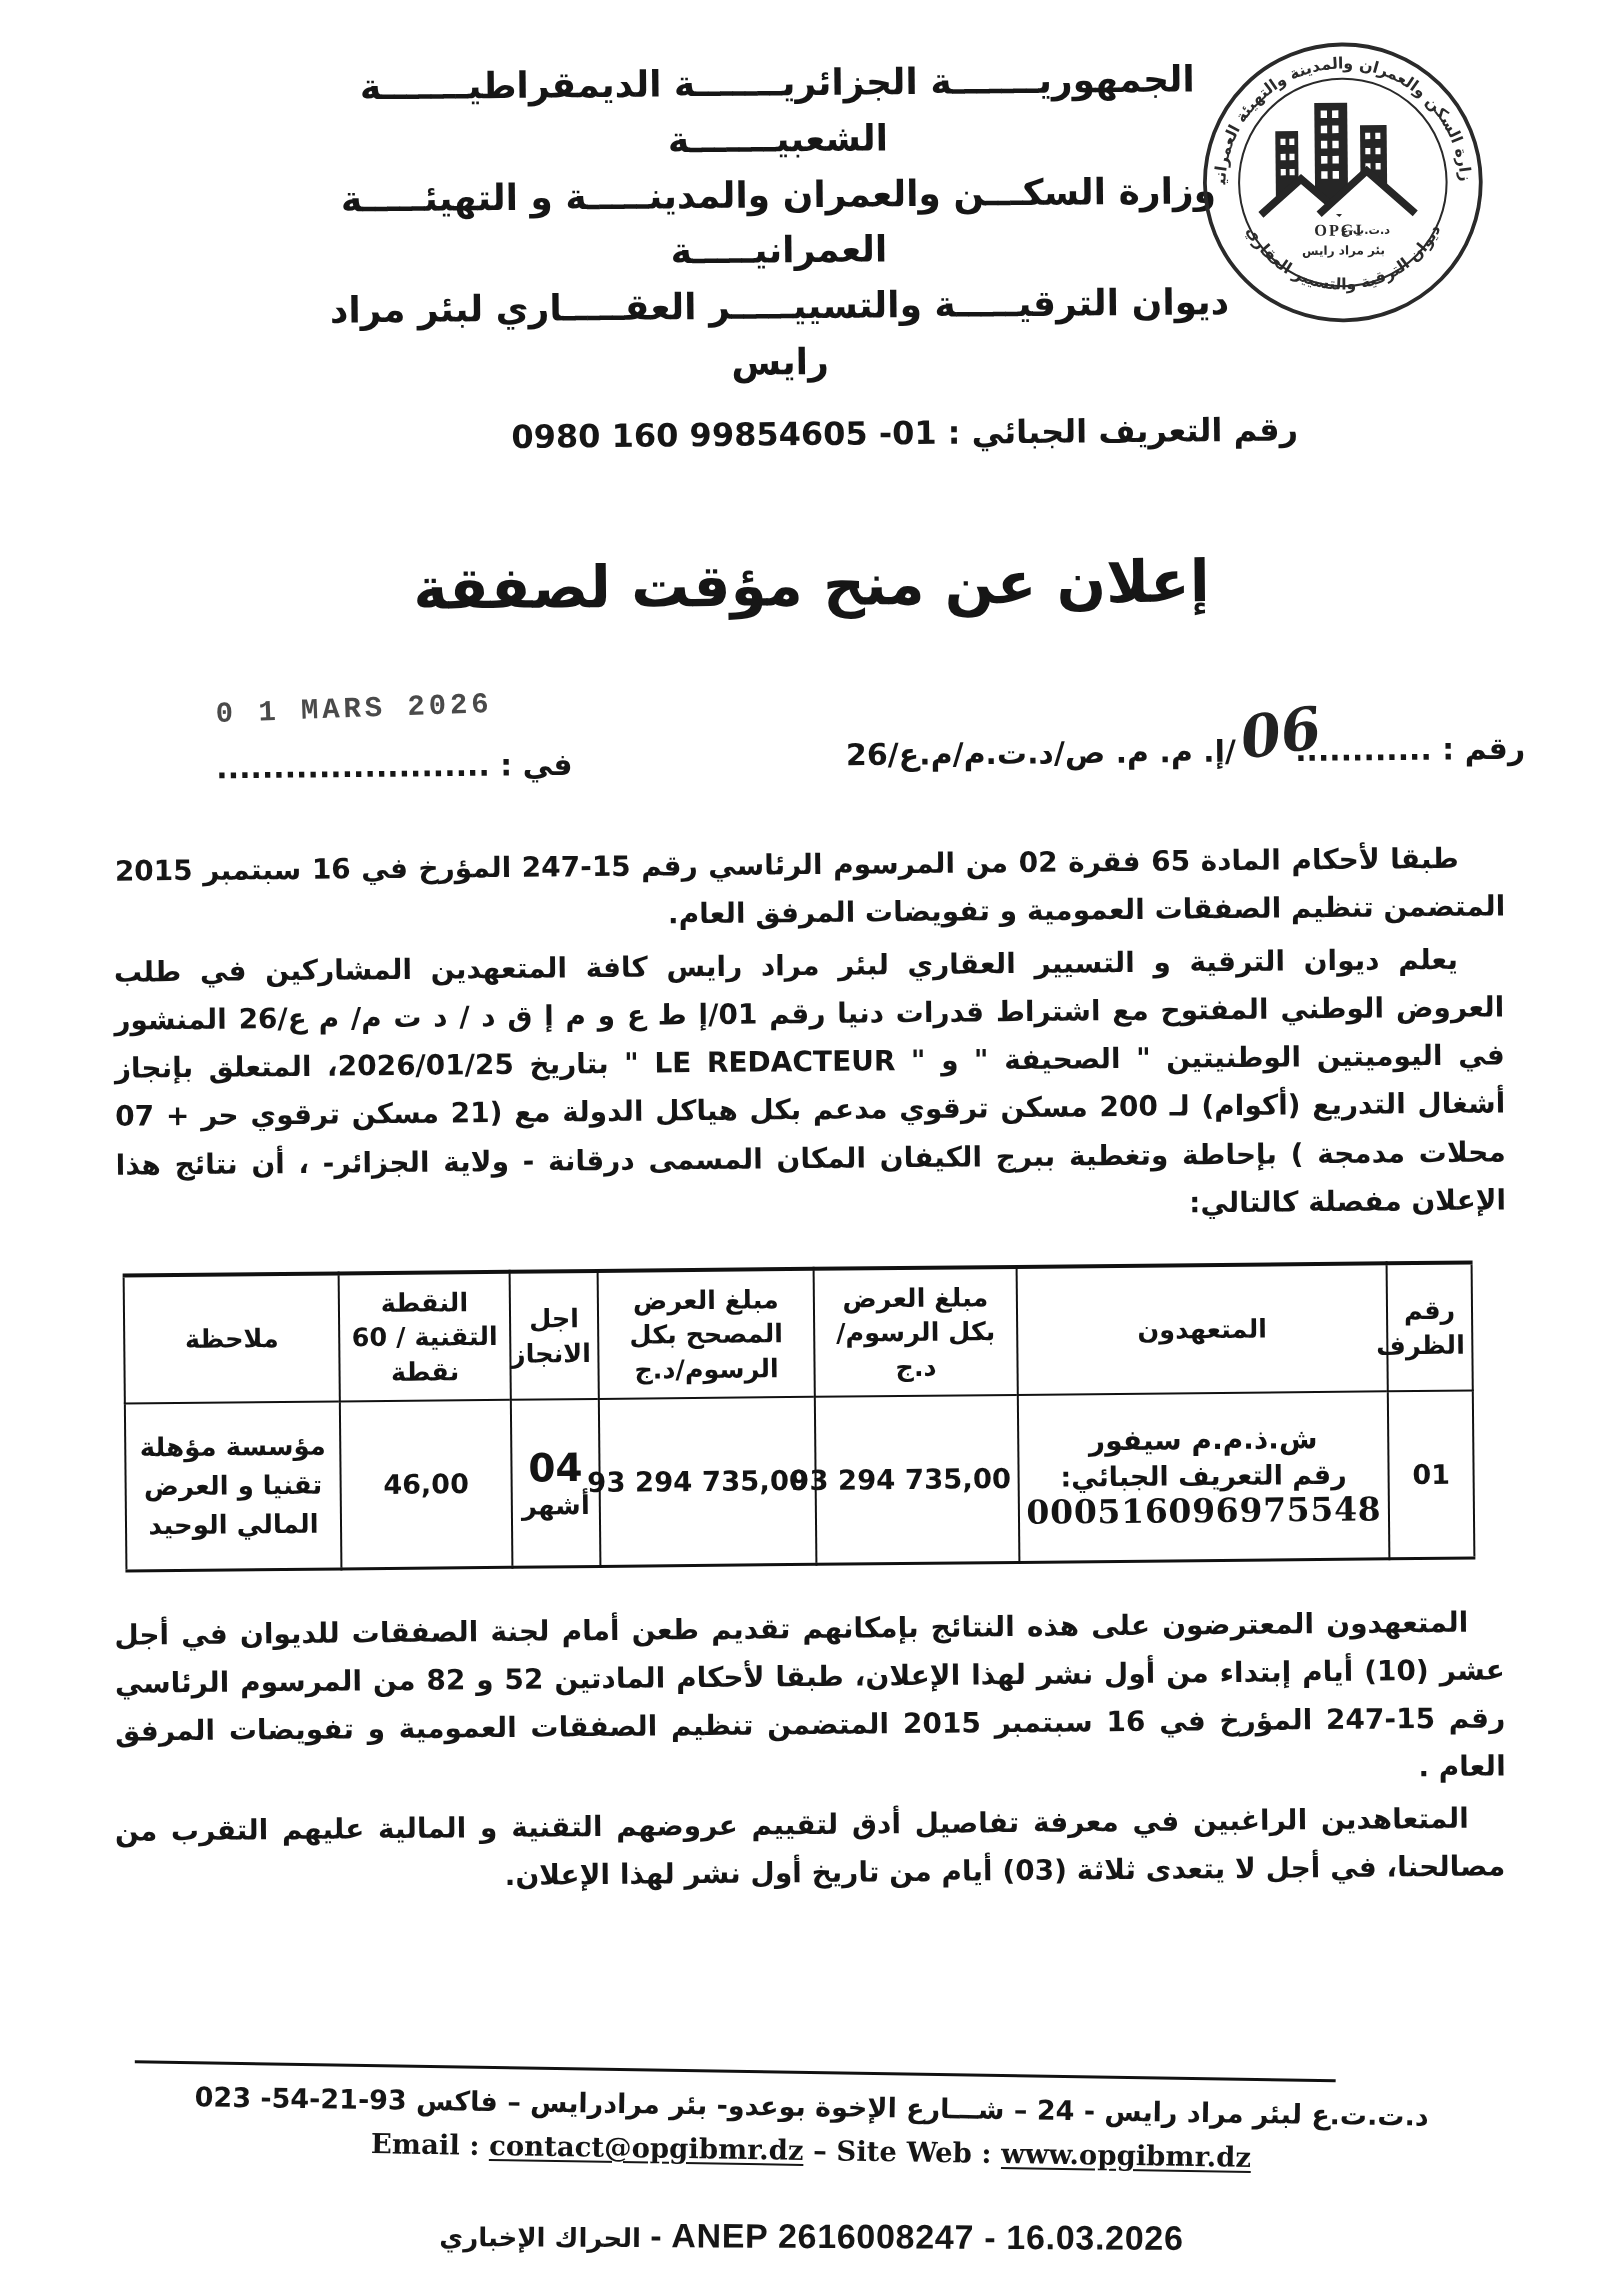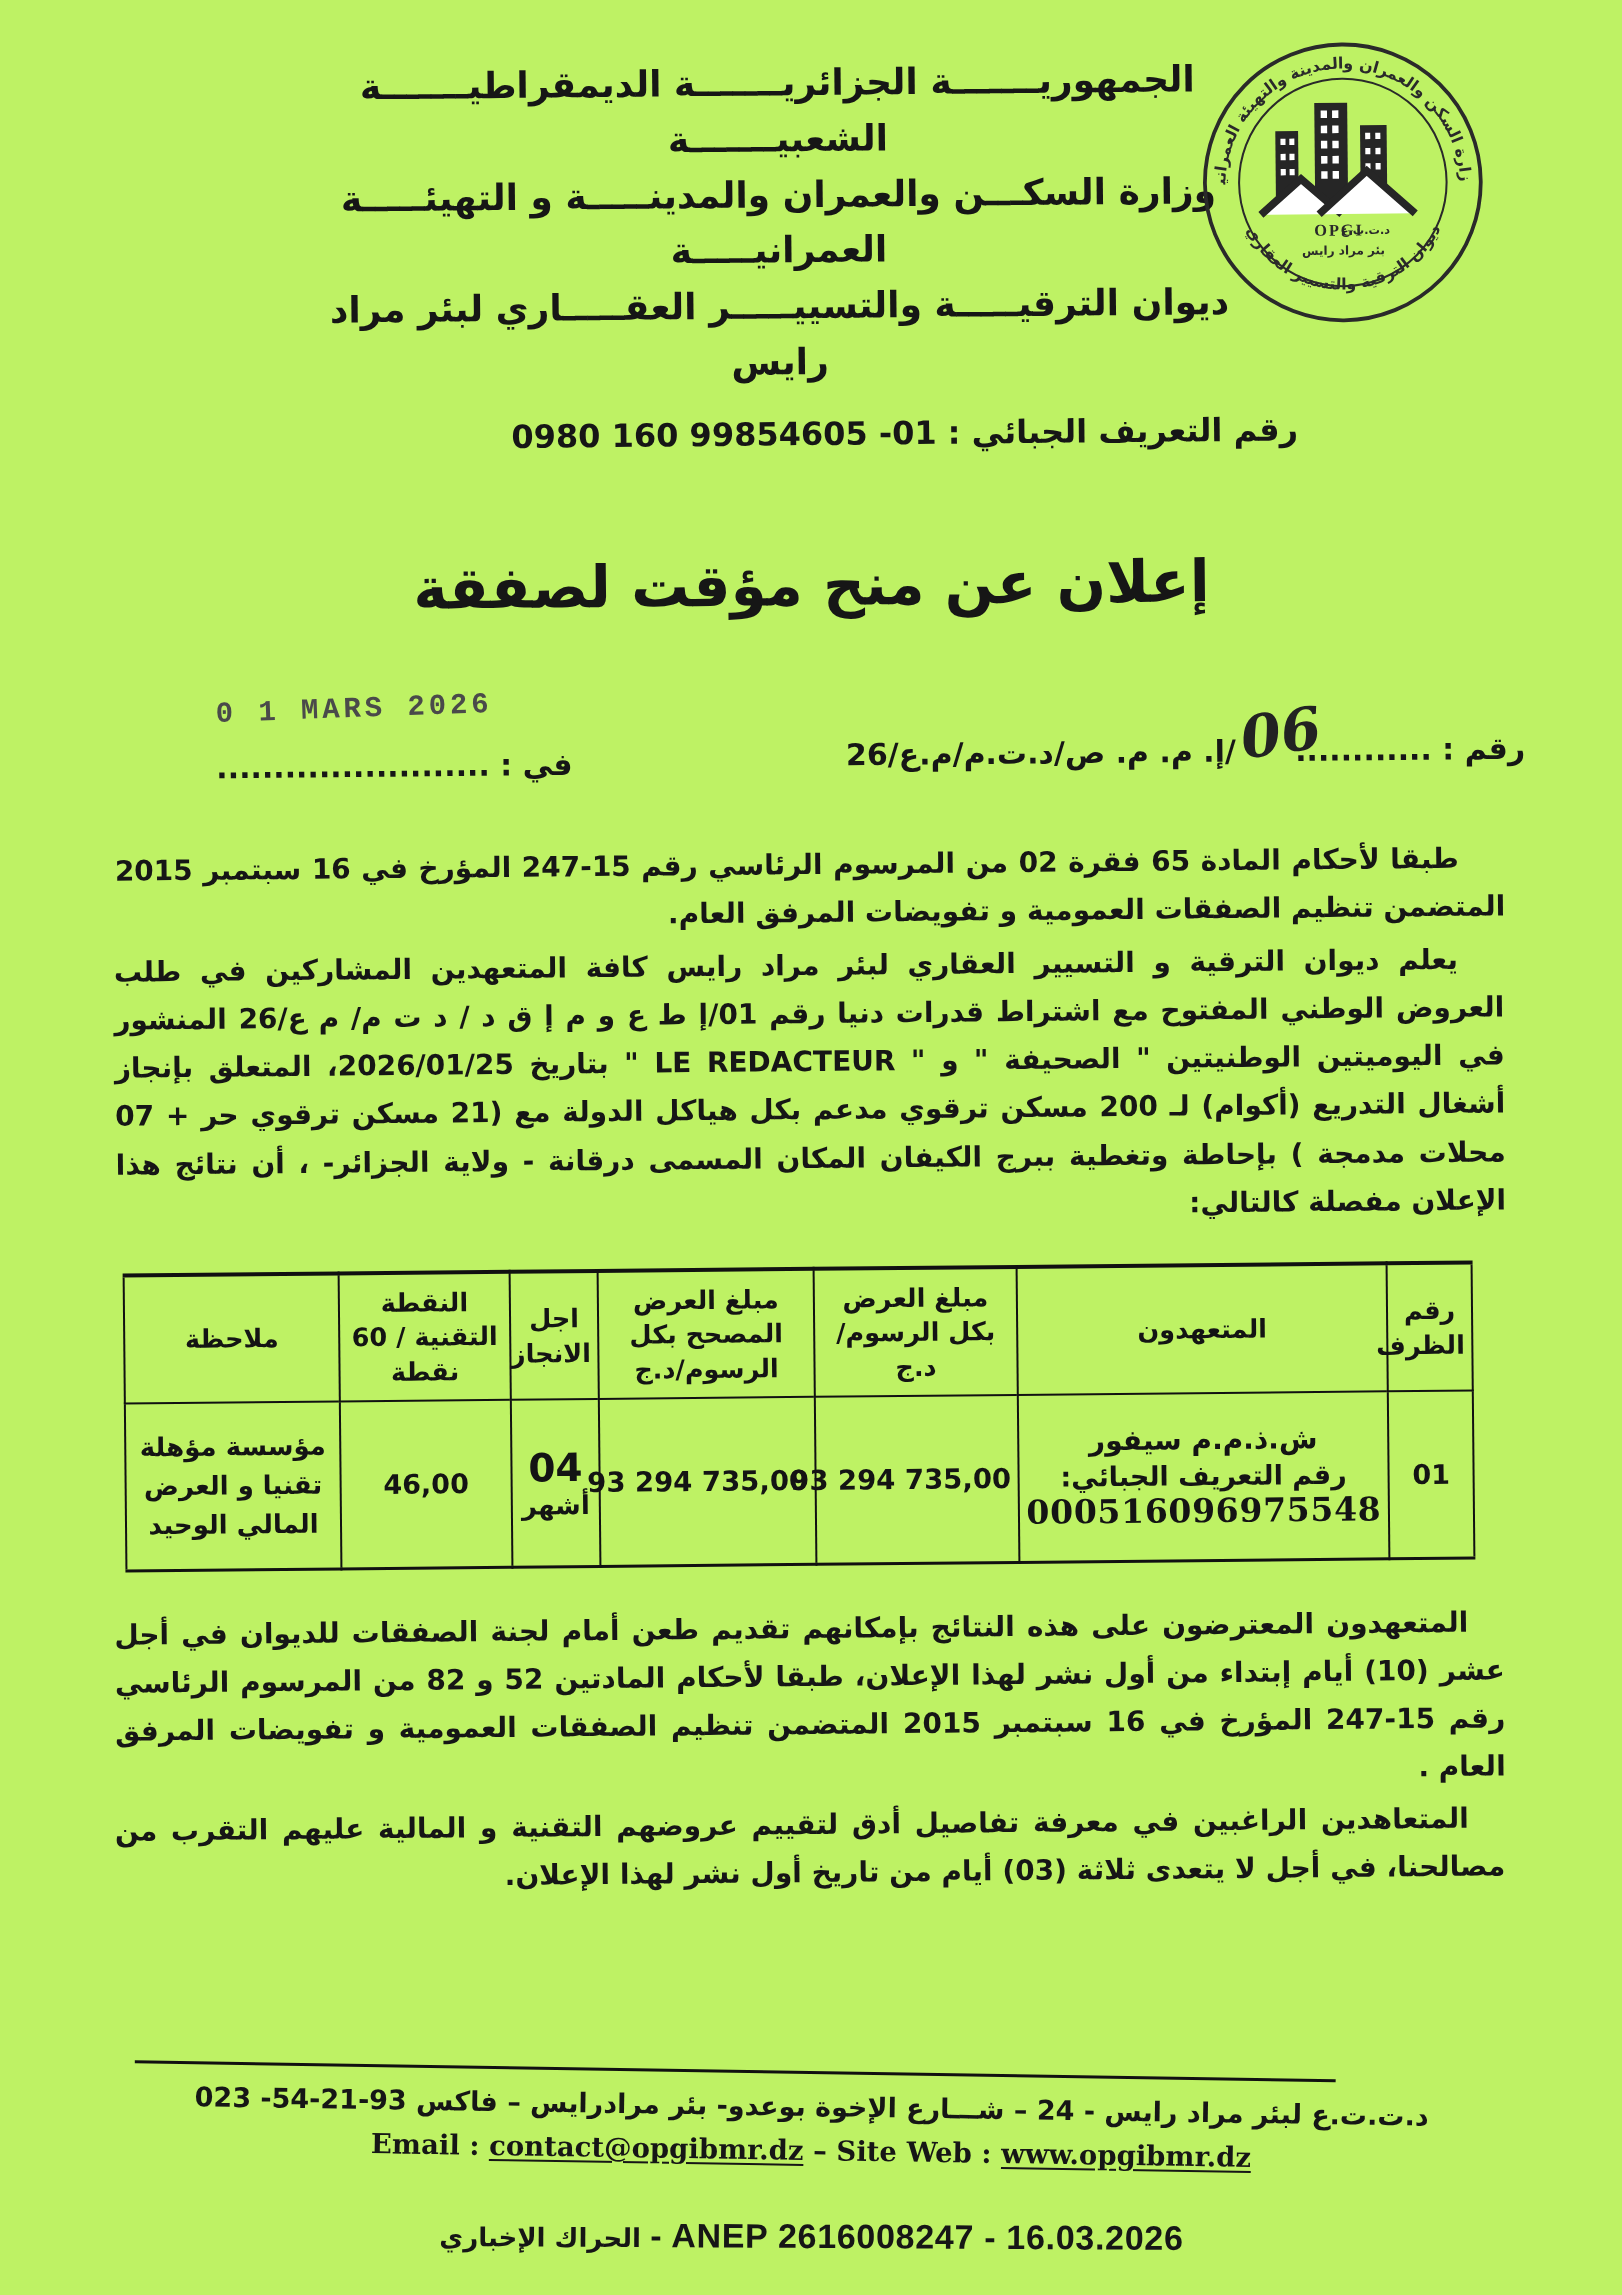--- a/index.html
+++ b/index.html
@@ -1,18 +1,18 @@
 <!DOCTYPE html>
 <html lang="ar" style="font-size:10.5px"><head>
 <meta charset="utf-8">
 <style>
   html,body{margin:0;padding:0;background:#e8e8e8;}
   body{width:1623px;}
   .page{
-    width:1623px;height:2295px;background:#bef264;color:#161616;
+    width:1623px;height:2295px;background:#ffffff;color:#161616;
     font-family:"DejaVu Sans",sans-serif;
     display:flex;flex-direction:column;box-sizing:border-box;
     padding-top:55px;overflow:hidden;position:relative;
   }
   .tilt-a{transform:rotate(-0.55deg);}
   .tilt-b{transform:rotate(0.9deg);}
   .tilt-c{transform:rotate(0.3deg);}
   .ltr{direction:ltr;unicode-bidi:isolate;display:inline-block;}
 
   

